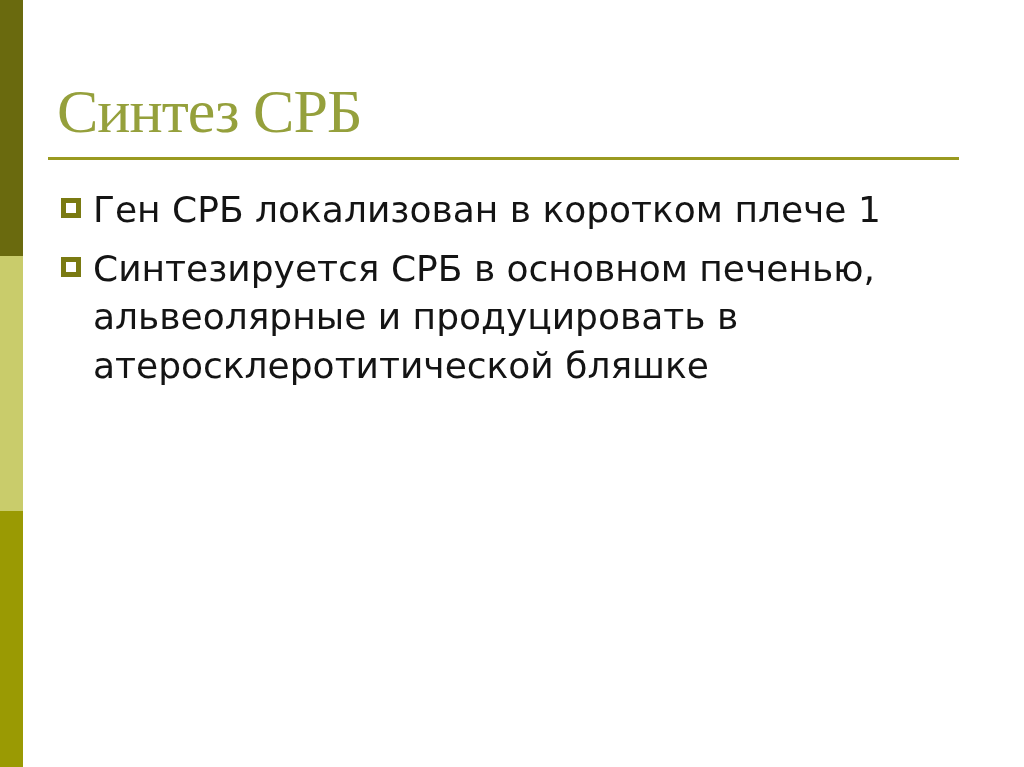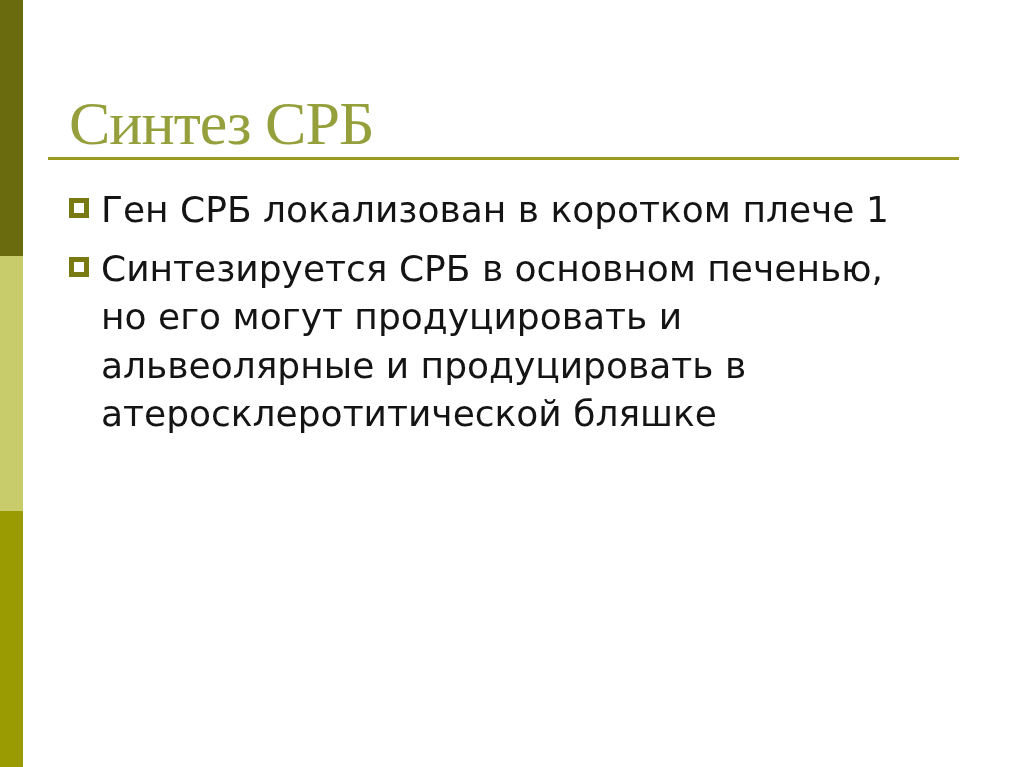--- a/index.html
+++ b/index.html
@@ -31,21 +31,21 @@
     width:23px;height:767px;
   }
   .accent-seg{width:23px;}
   .seg-top{height:256px;background:var(--bar-top);}
   .seg-middle{height:255px;background:var(--bar-middle);}
   .seg-bottom{height:256px;background:var(--bar-bottom);}
   
   .slide-title{
     position:absolute;
     left:57px;top:76px;
-    margin:12px;
+    margin:0;
     font-family:"Liberation Serif","DejaVu Serif",serif;
     font-weight:400;
     font-size:62px;
     line-height:70px;
     letter-spacing:-1px;
     color:var(--title);
     white-space:nowrap;
   }
   
   .title-rule{
@@ -58,21 +58,21 @@
   .bullet-list{
     position:absolute;
     left:93px;top:186px;
     width:900px;
     color:var(--text);
     font-size:36px;
     line-height:48.5px;
   }
   .bullet-item{
     position:relative;
-    margin:0 0 10px 8px;
+    margin:0 0 10px 0;
   }
   .bullet-marker{
     position:absolute;
     left:-32px;top:12px;
     width:10px;height:10px;
     border:5px solid var(--bullet);
     background:var(--background);
     display:block;
   }
   .bullet-line{
@@ -97,20 +97,19 @@
   <div class="bullet-list">
 
     <div class="bullet-item">
       <span class="bullet-marker"></span>
       <div class="bullet-line">Ген СРБ локализован в коротком плече 1</div>
     </div>
 
     <div class="bullet-item">
       <span class="bullet-marker"></span>
       <div class="bullet-line">Синтезируется СРБ в основном печенью,</div>
-      <div class="bullet-line">но его могут продуцировать и</div>
       <div class="bullet-line">альвеолярные и продуцировать в</div>
       <div class="bullet-line">атеросклеротитической бляшке</div>
     </div>
 
   </div>
 
 </div>
 
 </body></html>

